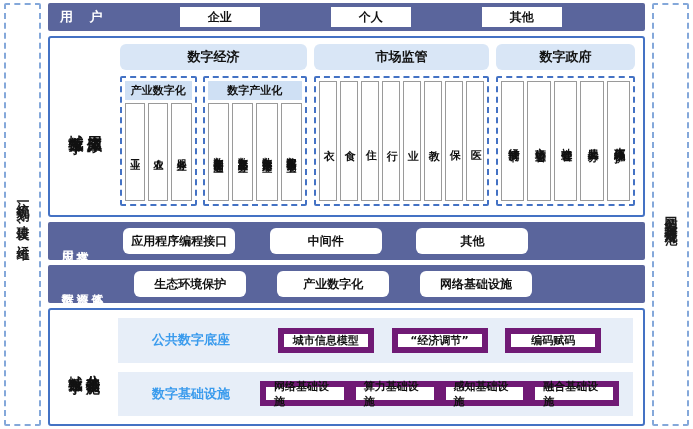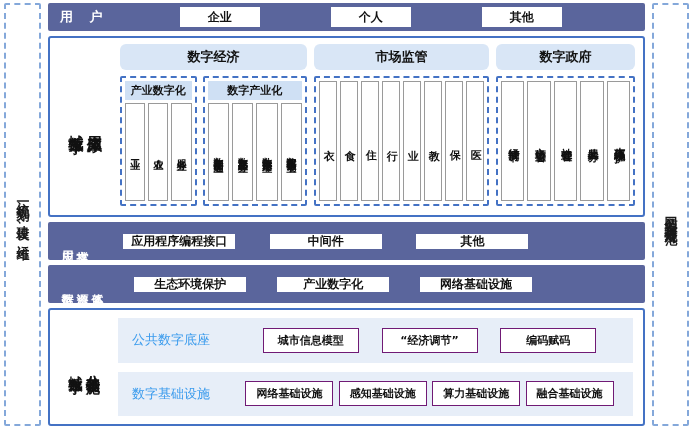--- a/index.html
+++ b/index.html
@@ -26,21 +26,21 @@
   .bar-label-cols .vtext { font-size:12px; font-weight:bold; color:#fff; line-height:1.15; letter-spacing:0; }
   .bar-items { flex:1; display:flex; justify-content:space-evenly; align-items:center; }
   .white-box {
     background:#fff; color:#111; font-weight:bold; font-size:12px;
     display:flex; align-items:center; justify-content:center;
   }
   .user-bar { height:28px; }
   .user-bar .white-box { width:80px; height:20px; }
   .mid-bar { height:38px; }
   .mid-bar .bar-items { padding-right:70px; }
-  .mid-bar .white-box { width:112px; height:15px; }
+  .mid-bar .white-box { width:112px; height:26px;border-radius:6px; }
   
   .section {
     border:2px solid #4472c4; border-radius:3px; background:#fff; display:flex;
   }
   .app-section { height:181px; padding:6px 8px 9px 4px; gap:4px; }
   .section-label { display:flex; align-items:center; justify-content:center; gap:2px; }
   .app-section .section-label { width:62px; }
   .section-label .vtext { font-size:15px; font-weight:bold; color:#111; line-height:1.1; letter-spacing:1px; }
   .groups { flex:1; display:flex; gap:7px; }
   .group { display:flex; flex-direction:column; }
@@ -70,23 +70,23 @@
   .group-society .v-item .vtext, .group-gov .v-item .vtext { font-size:11px; }
   .sg1 { width:41%; } .sg2 { flex:1; }
   
   .infra-section { flex:1; padding:8px 10px 8px 4px; gap:4px; }
   .infra-section .section-label { width:60px; }
   .infra-section .section-label .vtext { font-size:14px; }
   .strips { flex:1; display:flex; flex-direction:column; gap:9px; }
   .strip {
     flex:1; background:#e7eef8; display:flex; align-items:center; padding:0 14px;
   }
-  .strip-title { font-weight:normal; font-size:13px; color:#3a9bed; width:108px; flex:none; }
+  .strip-title { font-weight:bold; font-size:13px; color:#3a9bed; width:108px; flex:none;margin-left:20px; }
   .strip-items { flex:1; display:flex; justify-content:space-evenly; align-items:center; }
-  .strip .white-box { border:1px solid #701a75; height:25px; font-size:11px; padding:0 8px; min-width:96px; }
+  .strip .white-box { border:6px solid #701a75; height:25px; font-size:11px; padding:0 8px; min-width:96px; }
   .strip-2 .white-box { min-width:88px; }
 </style>
 </head>
 <body>
 
 <div class="canvas">
 
   <div class="pillar">
     <span class="vtext">统一规划、建设、运维</span>
   </div>
@@ -240,22 +240,22 @@
           <div class="strip-items">
             <div class="white-box">城市信息模型</div>
             <div class="white-box">“经济调节”</div>
             <div class="white-box">编码赋码</div>
           </div>
         </div>
         <div class="strip strip-2">
           <span class="strip-title">数字基础设施</span>
           <div class="strip-items">
             <div class="white-box">网络基础设施</div>
+            <div class="white-box">算力基础设施</div>
             <div class="white-box">感知基础设施</div>
-            <div class="white-box">算力基础设施</div>
             <div class="white-box">融合基础设施</div>
           </div>
         </div>
       </div>
     </div>
 
   </div>
 
   <div class="pillar">
     <span class="vtext">网信安全与标准规范</span>

